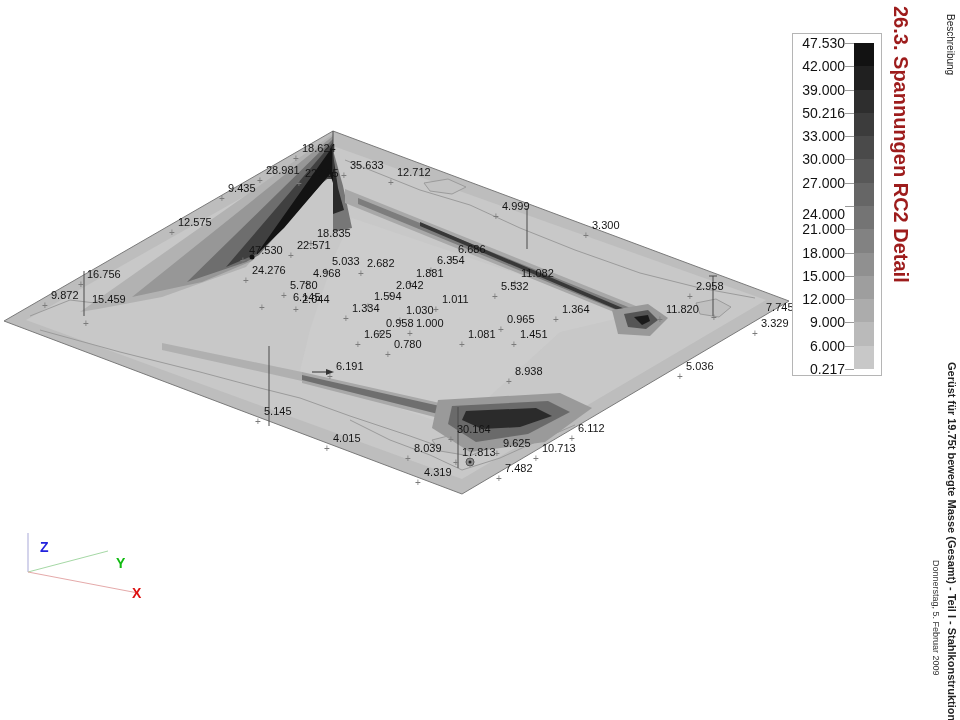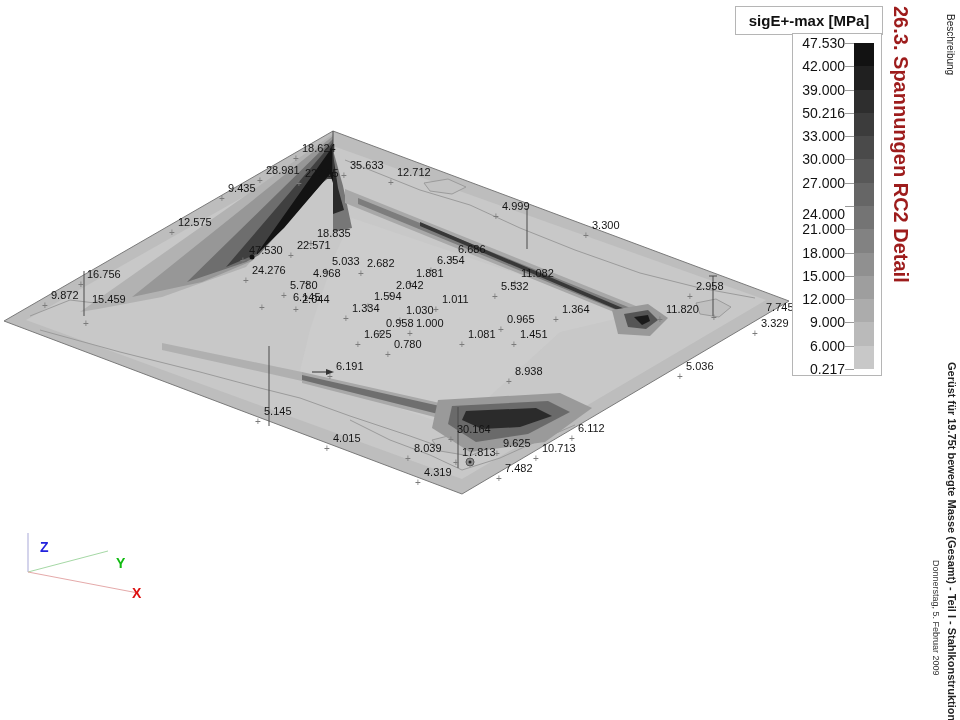--- a/index.html
+++ b/index.html
@@ -220,23 +220,20 @@
       <span class="pt-marker" style="left: 533px; top: 454px;">+</span>
       <span class="pt-label" style="left: 542px; top: 442px;">10.713</span>
       <span class="pt-marker" style="left: 415px; top: 478px;">+</span>
       <span class="pt-label" style="left: 424px; top: 466px;">4.319</span>
       <span class="pt-marker" style="left: 496px; top: 474px;">+</span>
       <span class="pt-label" style="left: 505px; top: 462px;">7.482</span>
       <span class="pt-marker" style="left: 569px; top: 434px;">+</span>
       <span class="pt-label" style="left: 578px; top: 422px;">6.112</span>
     </div>
 
-  <div id="legend-title-box">
-    <span>sigE+-max [MPa]</span>
-  </div>
   <div id="legend-scale-box">
     <div id="legend-bar">
         <div class="legend-seg" style="height: 23.2857px; background: rgb(18, 18, 18);"></div>
         <div class="legend-seg" style="height: 23.2857px; background: rgb(32, 32, 32);"></div>
         <div class="legend-seg" style="height: 23.2857px; background: rgb(46, 46, 46);"></div>
         <div class="legend-seg" style="height: 23.2857px; background: rgb(60, 60, 60);"></div>
         <div class="legend-seg" style="height: 23.2857px; background: rgb(74, 74, 74);"></div>
         <div class="legend-seg" style="height: 23.2857px; background: rgb(88, 88, 88);"></div>
         <div class="legend-seg" style="height: 23.2857px; background: rgb(102, 102, 102);"></div>
         <div class="legend-seg" style="height: 23.2857px; background: rgb(116, 116, 116);"></div>

